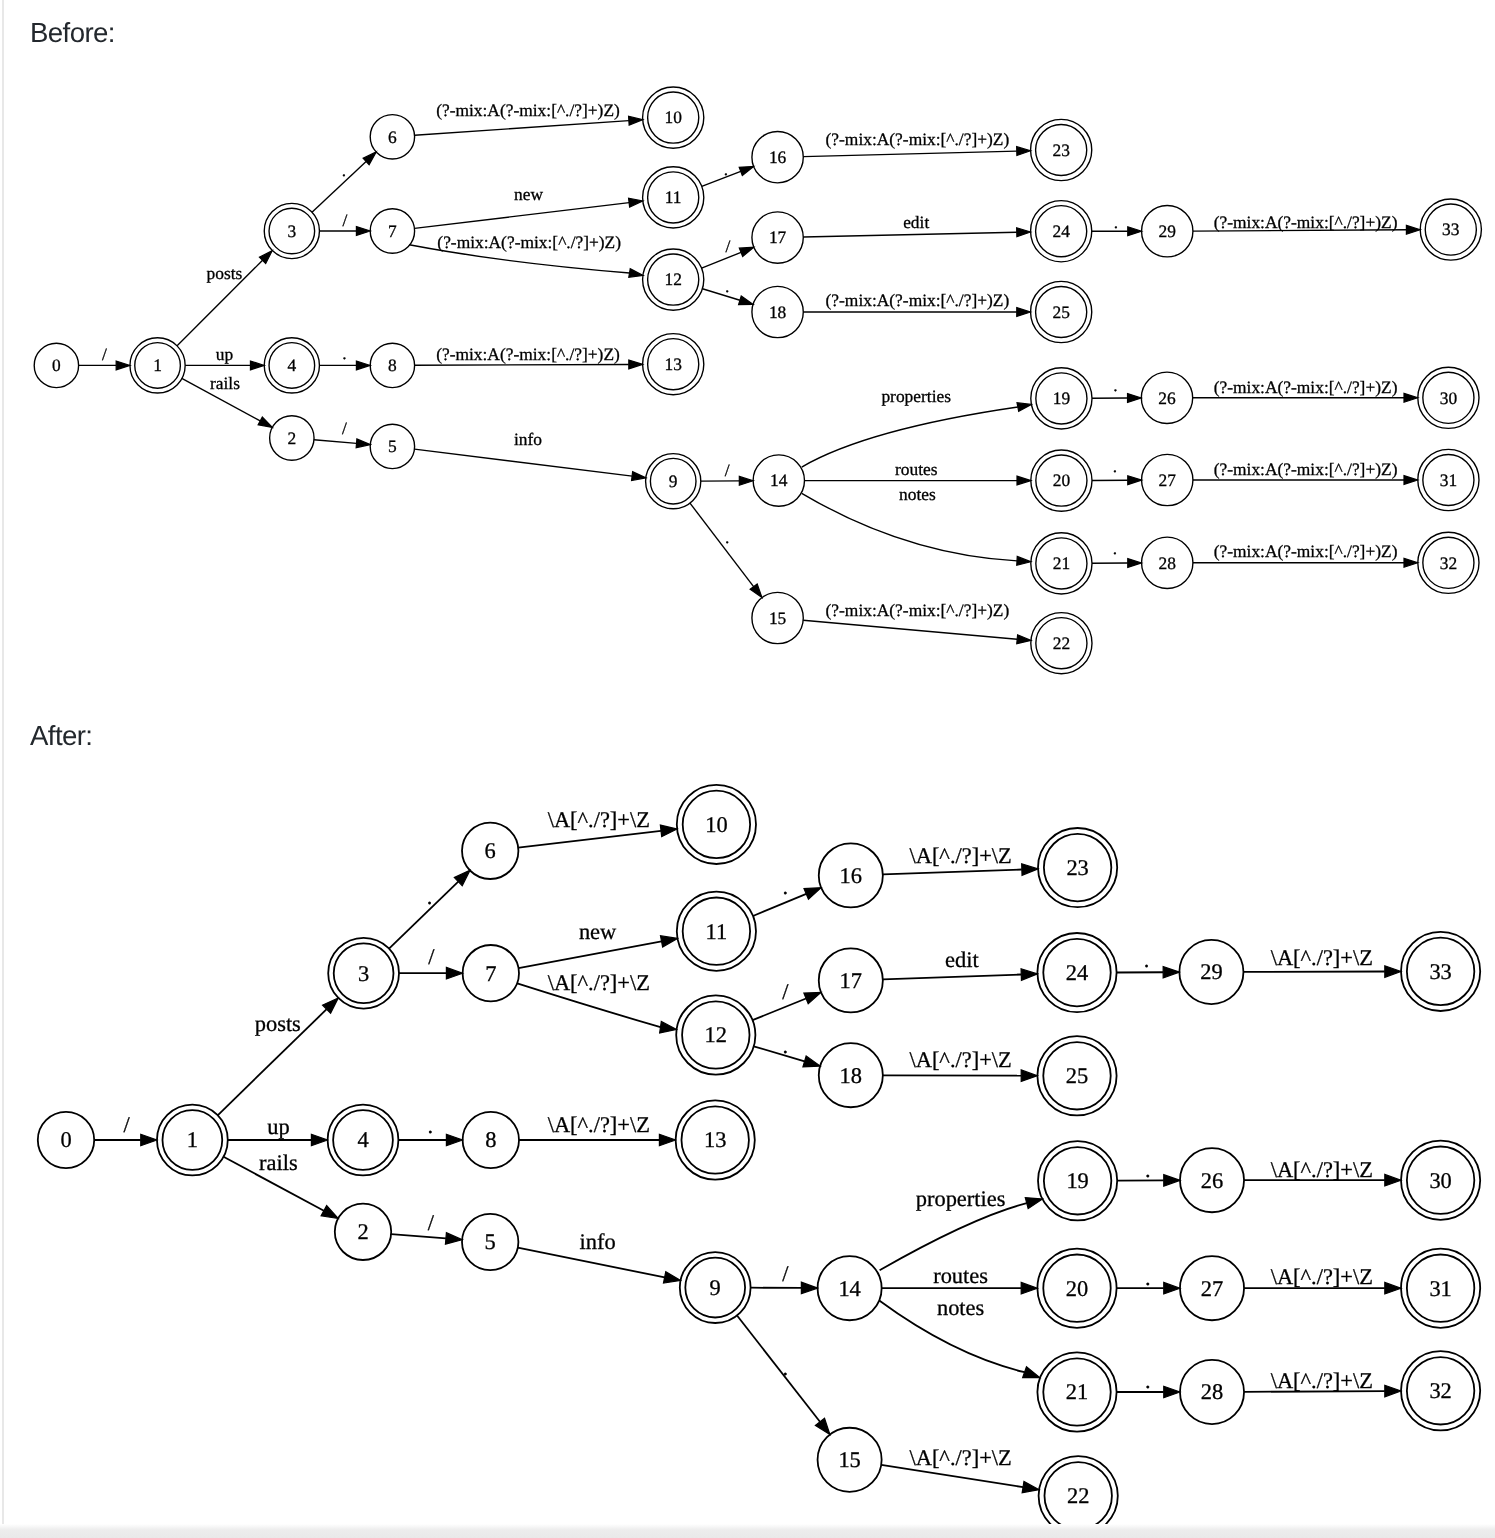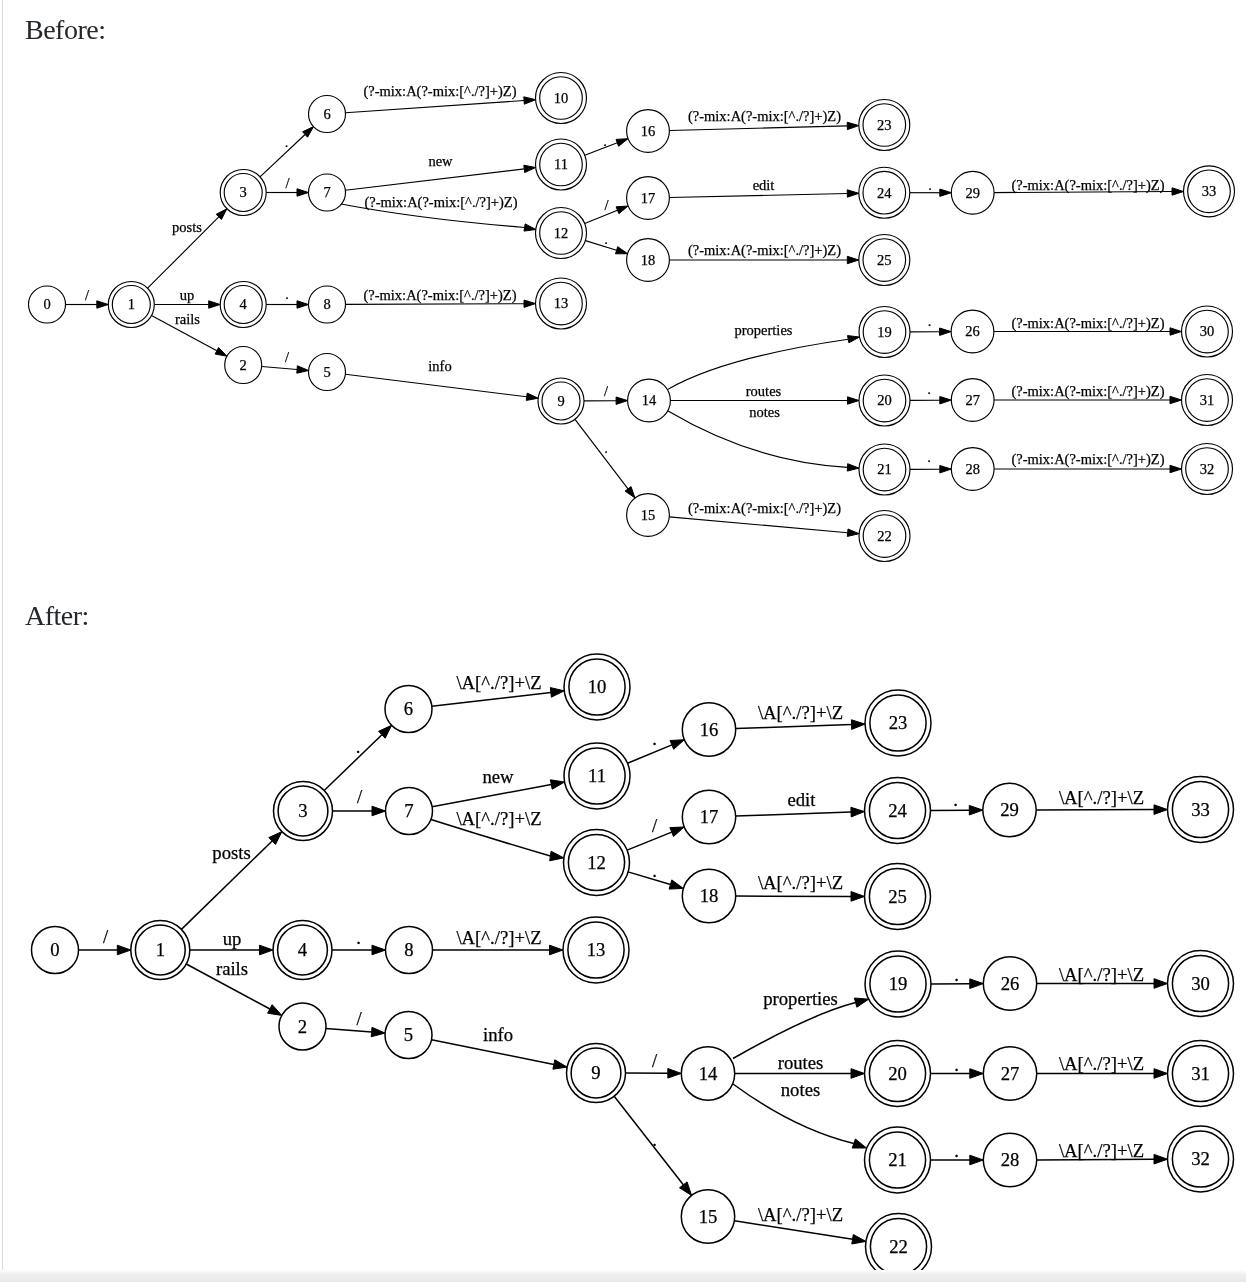--- a/index.html
+++ b/index.html
@@ -1,16 +1,16 @@
 <!DOCTYPE html>
 <html><head><meta charset="utf-8"><title>FSM</title>
 <style>
 html,body{margin:0;padding:0;background:#ffffff;}
 body{width:1246px;height:1282px;position:relative;overflow:hidden;}
-.h{position:absolute;left:25px;filter:blur(0.5px);font-family:Liberation Serif, serif;font-size:28px;font-weight:400;color:#23282d;letter-spacing:-0.5px;}
+.h{position:absolute;left:25px;filter:blur(0.5px);font-family:Liberation Sans, sans-serif;font-size:23px;font-weight:400;color:#23282d;letter-spacing:-0.5px;}
 #leftline{position:absolute;left:2px;top:0;width:1px;height:1282px;background:#d9d9d9;}
 #botband{position:absolute;left:0;top:1270px;width:1246px;height:12px;background:linear-gradient(#ffffff,#ededed 40%,#e9e9e9);}
 svg{position:absolute;left:0;top:0;filter:blur(0.5px);}
 text{font-family:"Liberation Serif",serif;fill:#000000;stroke:#000000;stroke-width:0.25px;}
 </style></head>
 <body>
 <div id="leftline"></div>
 <div class="h" style="top:14px;">Before:</div>
 <div class="h" style="top:599.5px;text-align:right;">After:</div>
 <svg width="1246" height="1282" viewBox="0 0 1246 1282">

